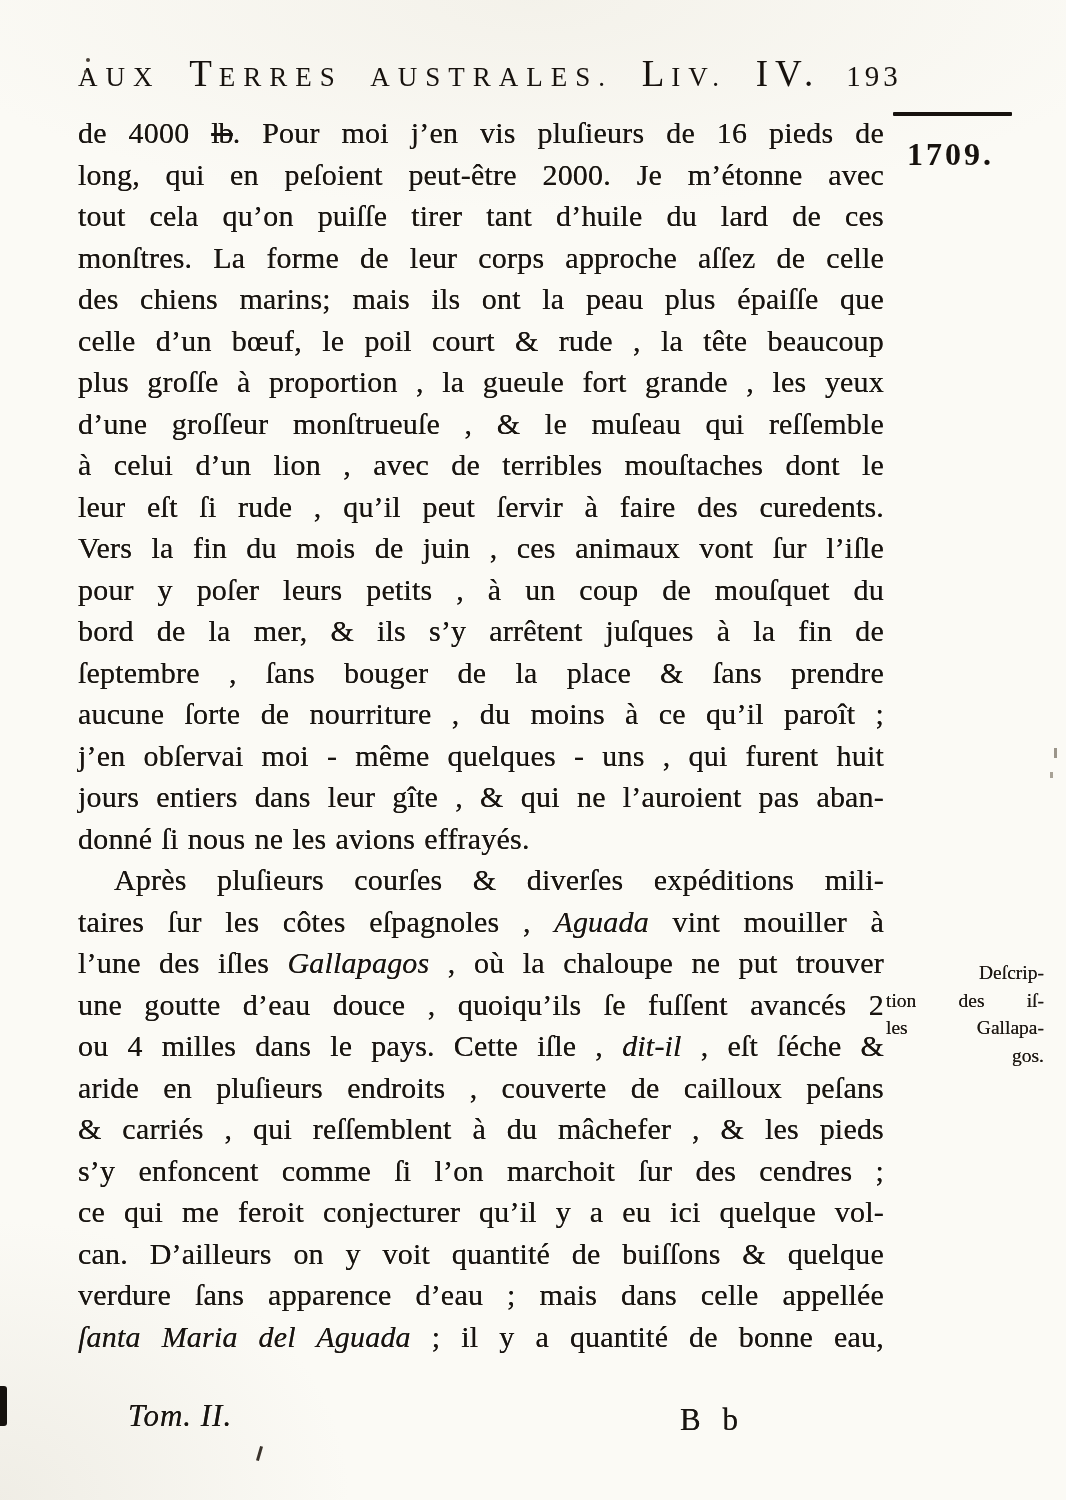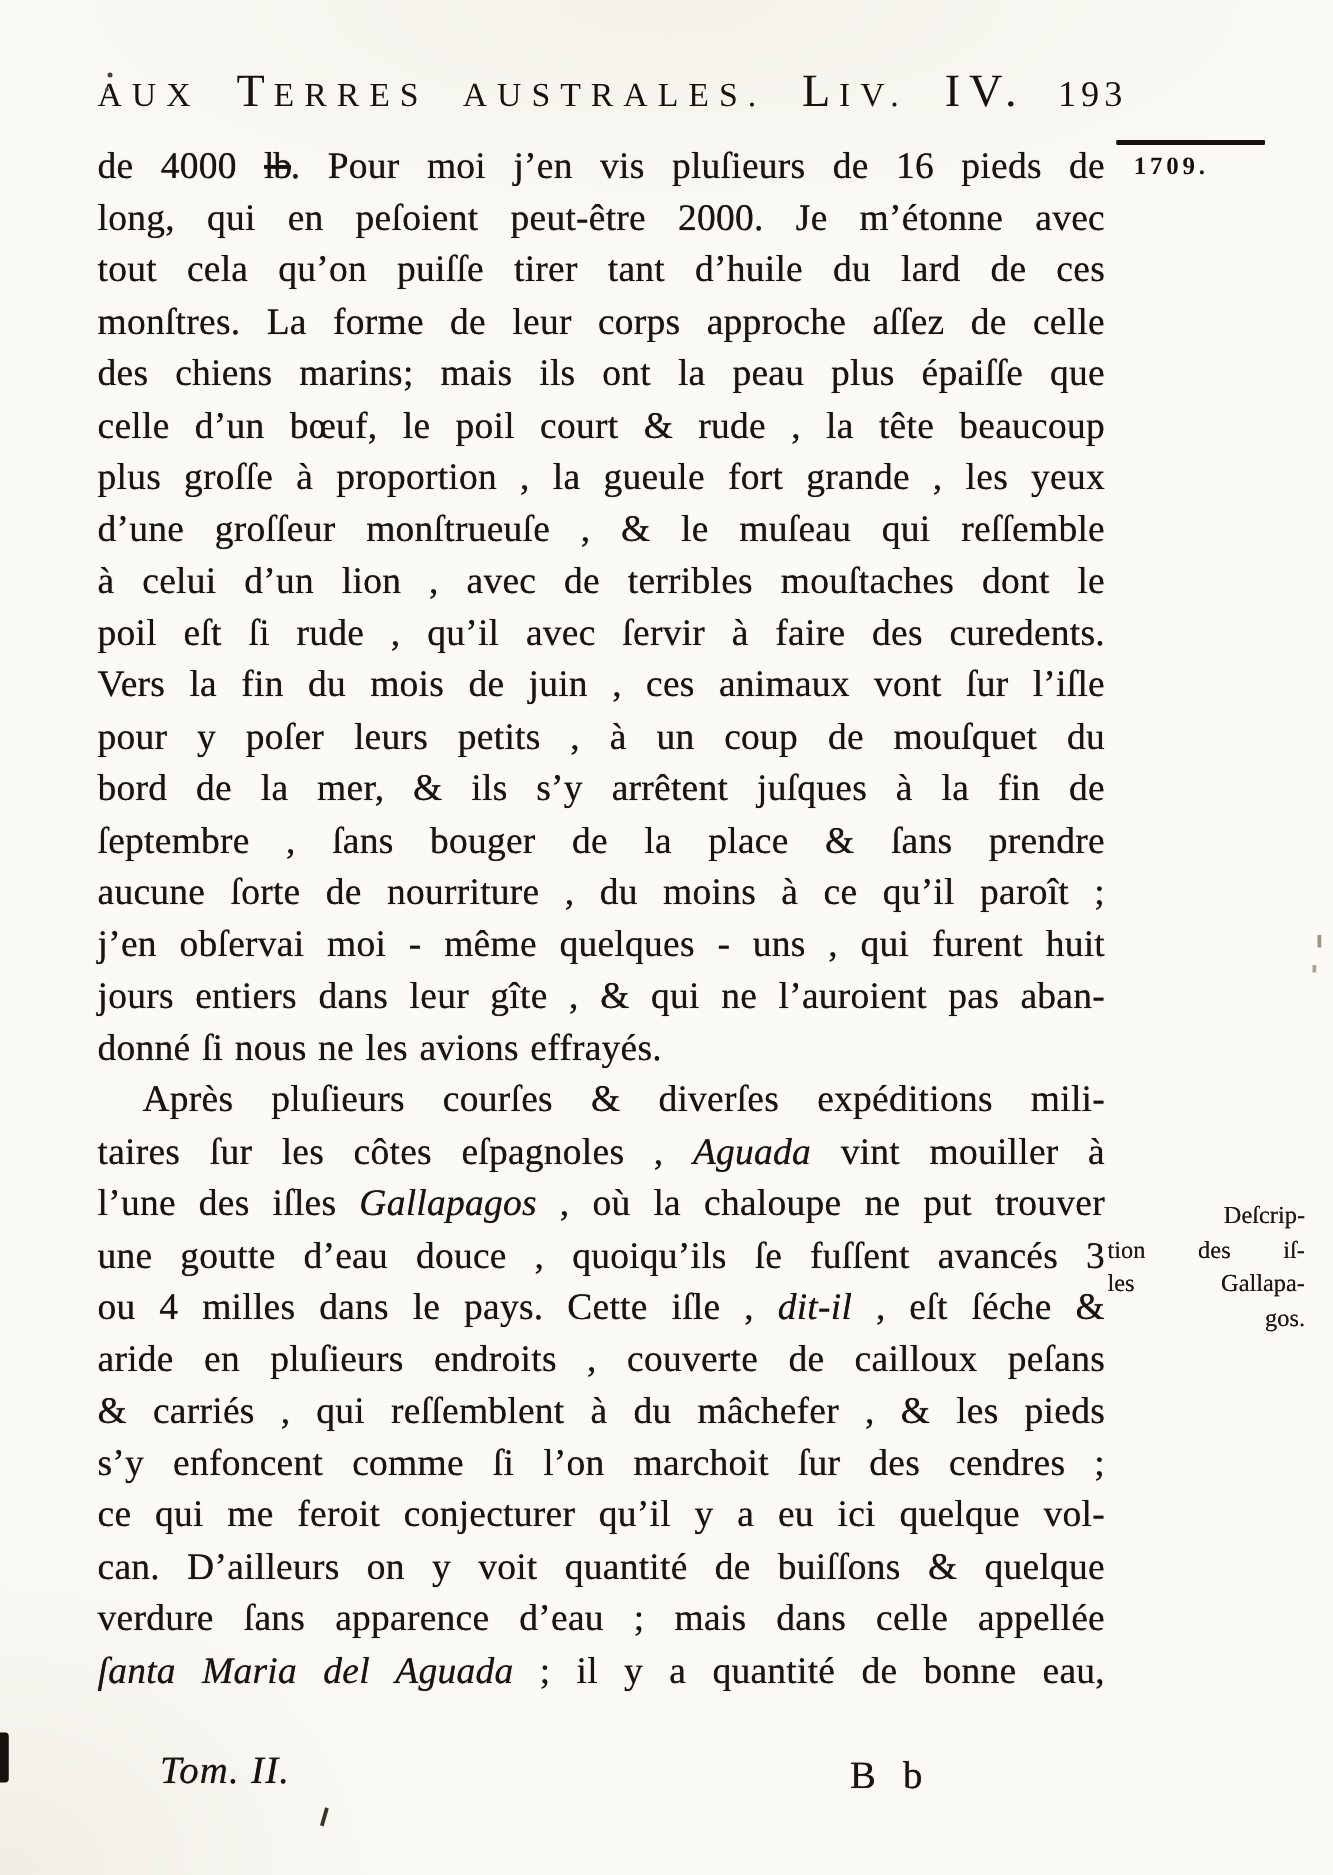--- a/index.html
+++ b/index.html
@@ -21,21 +21,21 @@
   .running-header{
     position:absolute;left:78px;top:52px;width:806px;
     text-align:center;white-space:nowrap;
     word-spacing:14px;color:#17120e;
   }
   .running-header .h-sm{font-size:27px;letter-spacing:8px;}
   .running-header .h-lg{font-size:37px;letter-spacing:7px;}
   .running-header .page-num{font-size:29px;letter-spacing:4px;margin-left:26px;word-spacing:0;}
   
   .margin-rule{position:absolute;left:893px;top:112px;width:119px;height:4px;background:#17120e;border-radius:1px;}
-  .margin-year{position:absolute;left:907px;top:122px;font-size:20px;font-weight:bold;letter-spacing:3px;color:#17120e;}
+  .margin-year{position:absolute;left:907px;top:136px;font-size:32px;font-weight:bold;letter-spacing:3px;color:#17120e;}
   .margin-note{
     position:absolute;left:886px;top:959px;width:158px;
     font-size:19.5px;line-height:27.5px;color:#1c1712;
     text-shadow:0 0 0.5px rgba(25,18,10,0.8);
   }
   .margin-note .note-line{text-align:right;}
   .margin-note .note-line:first-child{text-indent:27px;}
   .margin-note .note-line:nth-child(2),
   .margin-note .note-line:nth-child(3){text-align:justify;text-align-last:justify;}
   
@@ -79,33 +79,33 @@
   <div class="body-text">
       <div class="line"><span>de 4000 </span><span class="lb">lb</span><span>. Pour moi j’en vis pluſieurs de 16 pieds de</span></div>
       <div class="line"><span>long, qui en peſoient peut-être 2000. Je m’étonne avec</span></div>
       <div class="line"><span>tout cela qu’on puiſſe tirer tant d’huile du lard de ces</span></div>
       <div class="line"><span>monſtres. La forme de leur corps approche aſſez de celle</span></div>
       <div class="line"><span>des chiens marins; mais ils ont la peau plus épaiſſe que</span></div>
       <div class="line"><span>celle d’un bœuf, le poil court &amp; rude , la tête beaucoup</span></div>
       <div class="line"><span>plus groſſe à proportion , la gueule fort grande , les yeux</span></div>
       <div class="line"><span>d’une groſſeur monſtrueuſe , &amp; le muſeau qui reſſemble</span></div>
       <div class="line"><span>à celui d’un lion , avec de terribles mouſtaches dont le</span></div>
-      <div class="line"><span>poil eſt ſi rude , qu’il avec ſervir à faire des curedents.</span></div>
+      <div class="line"><span>leur eſt ſi rude , qu’il peut ſervir à faire des curedents.</span></div>
       <div class="line"><span>Vers la fin du mois de juin , ces animaux vont ſur l’iſle</span></div>
       <div class="line"><span>pour y poſer leurs petits , à un coup de mouſquet du</span></div>
       <div class="line"><span>bord de la mer, &amp; ils s’y arrêtent juſques à la fin de</span></div>
       <div class="line"><span>ſeptembre , ſans bouger de la place &amp; ſans prendre</span></div>
       <div class="line"><span>aucune ſorte de nourriture , du moins à ce qu’il paroît ;</span></div>
       <div class="line"><span>j’en obſervai moi - même quelques - uns , qui furent huit</span></div>
       <div class="line"><span>jours entiers dans leur gîte , &amp; qui ne l’auroient pas aban-</span></div>
       <div class="line nj"><span>donné ſi nous ne les avions effrayés.</span></div>
       <div class="line indent"><span>Après pluſieurs courſes &amp; diverſes expéditions mili-</span></div>
       <div class="line"><span>taires ſur les côtes eſpagnoles , </span><span class="it">Aguada</span><span> vint mouiller à</span></div>
       <div class="line"><span>l’une des iſles </span><span class="it">Gallapagos</span><span> , où la chaloupe ne put trouver</span></div>
-      <div class="line"><span>une goutte d’eau douce , quoiqu’ils ſe fuſſent avancés 3</span></div>
+      <div class="line"><span>une goutte d’eau douce , quoiqu’ils ſe fuſſent avancés 2</span></div>
       <div class="line"><span>ou 4 milles dans le pays. Cette iſle , </span><span class="it">dit-il</span><span> , eſt ſéche &amp;</span></div>
       <div class="line"><span>aride en pluſieurs endroits , couverte de cailloux peſans</span></div>
       <div class="line"><span>&amp; carriés , qui reſſemblent à du mâchefer , &amp; les pieds</span></div>
       <div class="line"><span>s’y enfoncent comme ſi l’on marchoit ſur des cendres ;</span></div>
       <div class="line"><span>ce qui me feroit conjecturer qu’il y a eu ici quelque vol-</span></div>
       <div class="line"><span>can. D’ailleurs on y voit quantité de buiſſons &amp; quelque</span></div>
       <div class="line"><span>verdure ſans apparence d’eau ; mais dans celle appellée</span></div>
       <div class="line"><span class="it">ſanta Maria del Aguada</span><span> ; il y a quantité de bonne eau,</span></div>
     </div>
 

